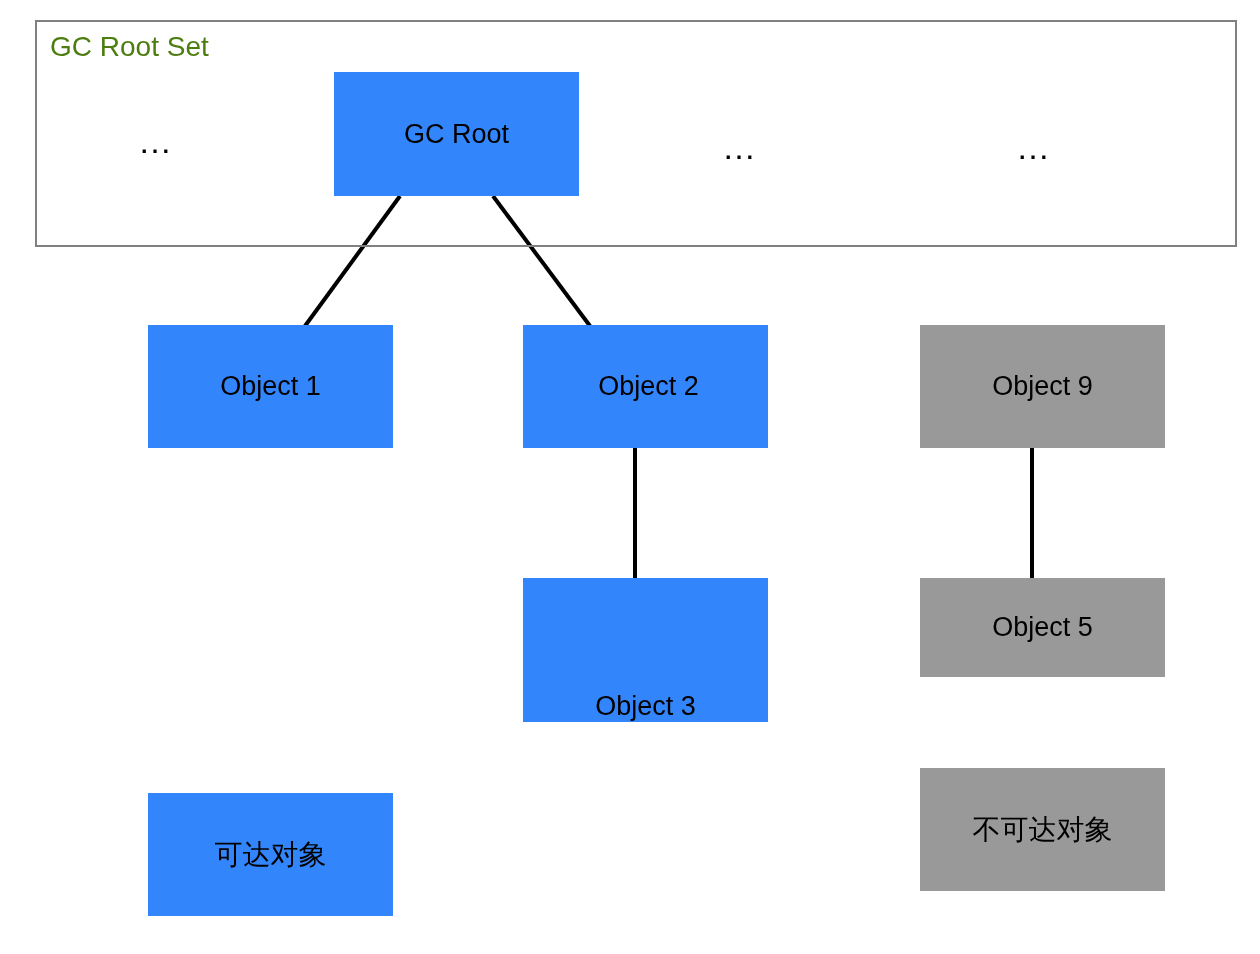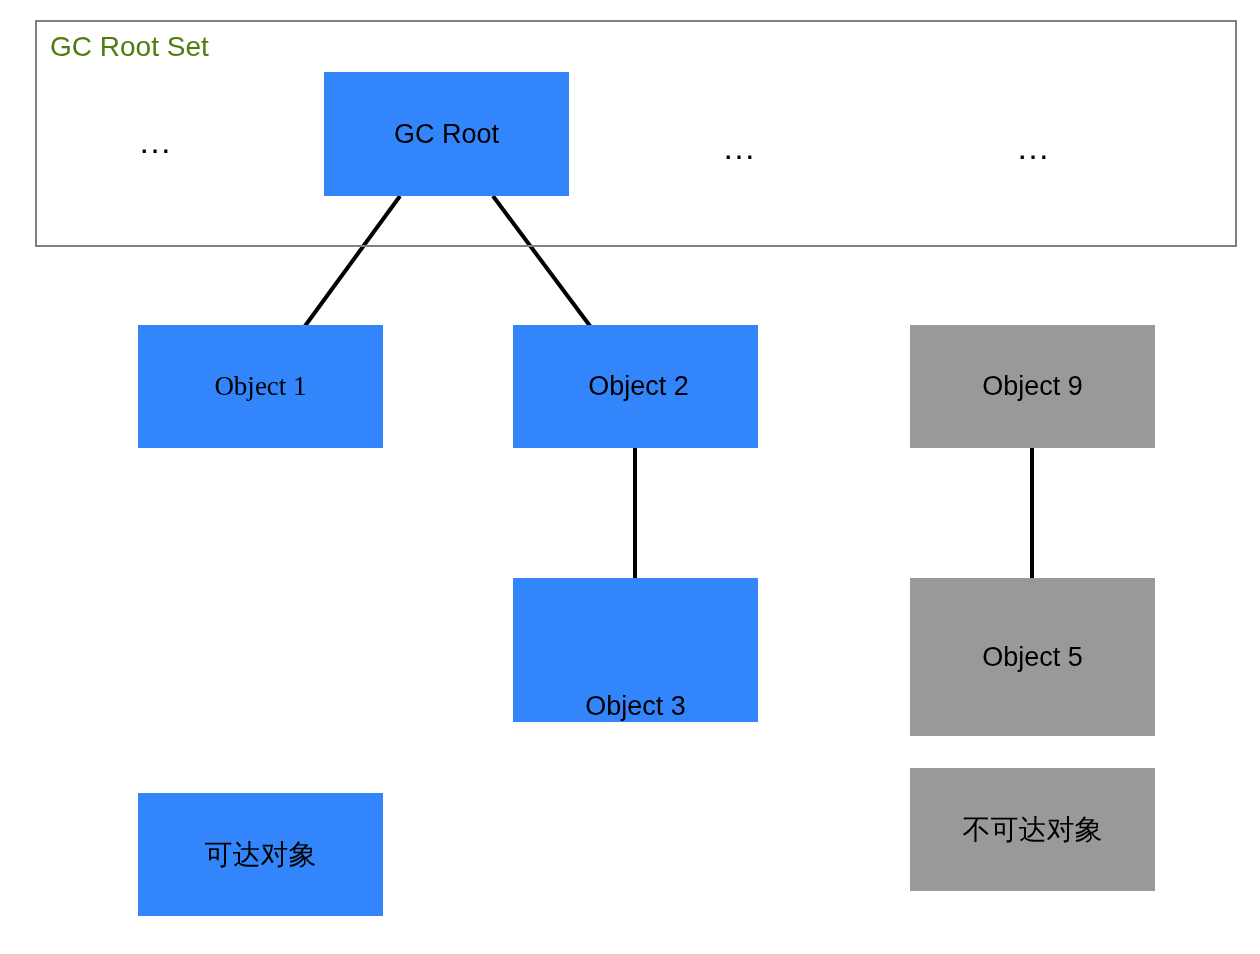--- a/index.html
+++ b/index.html
@@ -56,20 +56,21 @@
   .node {
     position: absolute;
     box-sizing: border-box;
     display: flex;
     align-items: center;
     justify-content: center;
     color: #000000;
     font-size: 27px;
     text-align: center;
     z-index: 3;
+    margin-left: 10px;
   }
   .node.blue { background: #3385fb; }
   .node.grey { background: #999999; }
   .node.legend { font-size: 28px; }
   .node-label {
     display: block;
     pointer-events: none;
   }
 </style>
 </head>
@@ -89,37 +90,37 @@
   </div>
 
   <div class="ellipsis" style="left:138px; top:124px;">…</div>
   <div class="ellipsis" style="left:722px; top:130px;">…</div>
   <div class="ellipsis" style="left:1016px; top:130px;">…</div>
 
   <div class="node blue" style="left:324px; top:72px; width:245px; height:124px;">
     <span class="node-label">GC Root</span>
   </div>
 
-  <div class="node blue" style="left:138px; top:325px; width:245px; height:123px;font-family:Liberation Serif, serif;">
+  <div class="node blue" style="left:138px; top:325px; width:245px; height:123px;">
     <span class="node-label">Object 1</span>
   </div>
 
   <div class="node blue" style="left:513px; top:325px; width:245px; height:123px;padding-left:6px;">
     <span class="node-label">Object 2</span>
   </div>
 
   <div class="node blue" style="left:513px; top:578px; width:245px; height:144px;align-items:flex-end;">
     <span class="node-label">Object 3</span>
   </div>
 
   <div class="node grey" style="left:910px; top:325px; width:245px; height:123px;">
     <span class="node-label">Object 9</span>
   </div>
 
-  <div class="node grey" style="left:910px; top:578px; width:245px; height:158px;">
+  <div class="node grey" style="left:910px; top:578px; width:245px; height:99px;">
     <span class="node-label">Object 5</span>
   </div>
 
   <div class="node blue legend" style="left:138px; top:793px; width:245px; height:123px;justify-content:center;">
     <span class="node-label">可达对象</span>
   </div>
 
   <div class="node grey legend" style="left:910px; top:768px; width:245px; height:123px;">
     <span class="node-label">不可达对象</span>
   </div>

